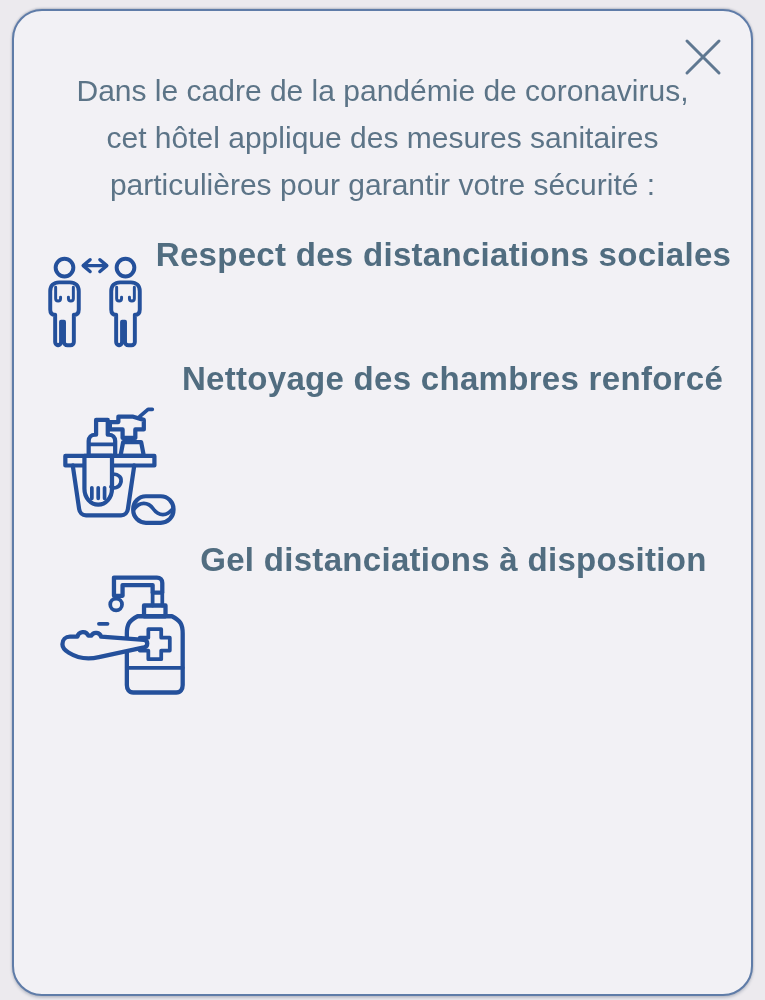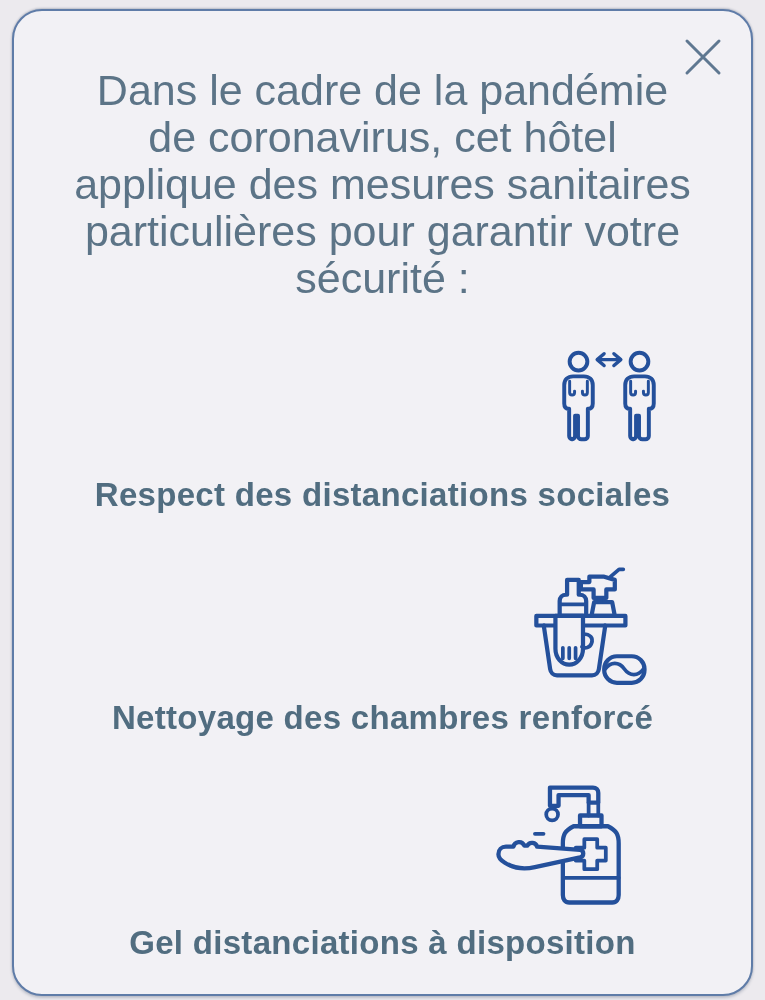--- a/index.html
+++ b/index.html
@@ -34,37 +34,37 @@
     position:absolute;
     top:20px;right:22px;
     width:52px;height:52px;
     background:none;border:none;cursor:pointer;
     display:flex;align-items:center;justify-content:center;
   }
   .close svg{display:block;}
   .intro{
     margin-top:56px;
     max-width:620px;
-    font-size:43px;
+    font-size:30px;
     line-height:47px;
     font-weight:400;
     text-align:center;
     color:var(--intro-text);
   }
   .measure{
     display:flex;
-    flex-direction:column;
-    align-items:flex-end;
+    flex-direction:row;
+    align-items:flex-start;
   }
   .icon{color:var(--icon-stroke);}
   .icon svg{display:block;}
   .measure-distancing .icon{margin-top:46px;}
   .measure-distancing .label{margin-top:28px;}
   .measure-cleaning .icon{margin-top:50px;}
-  .measure-cleaning .label{margin-top:12px;}
+  .measure-cleaning .label{margin-top:6px;}
   .measure-sanitizer .icon{margin-top:42px;}
   .measure-sanitizer .label{margin-top:14px;}
   .label{
     font-size:33px;
     font-weight:700;
     color:var(--label-text);
     text-align:center;
     letter-spacing:.3px;
   }
 </style>

